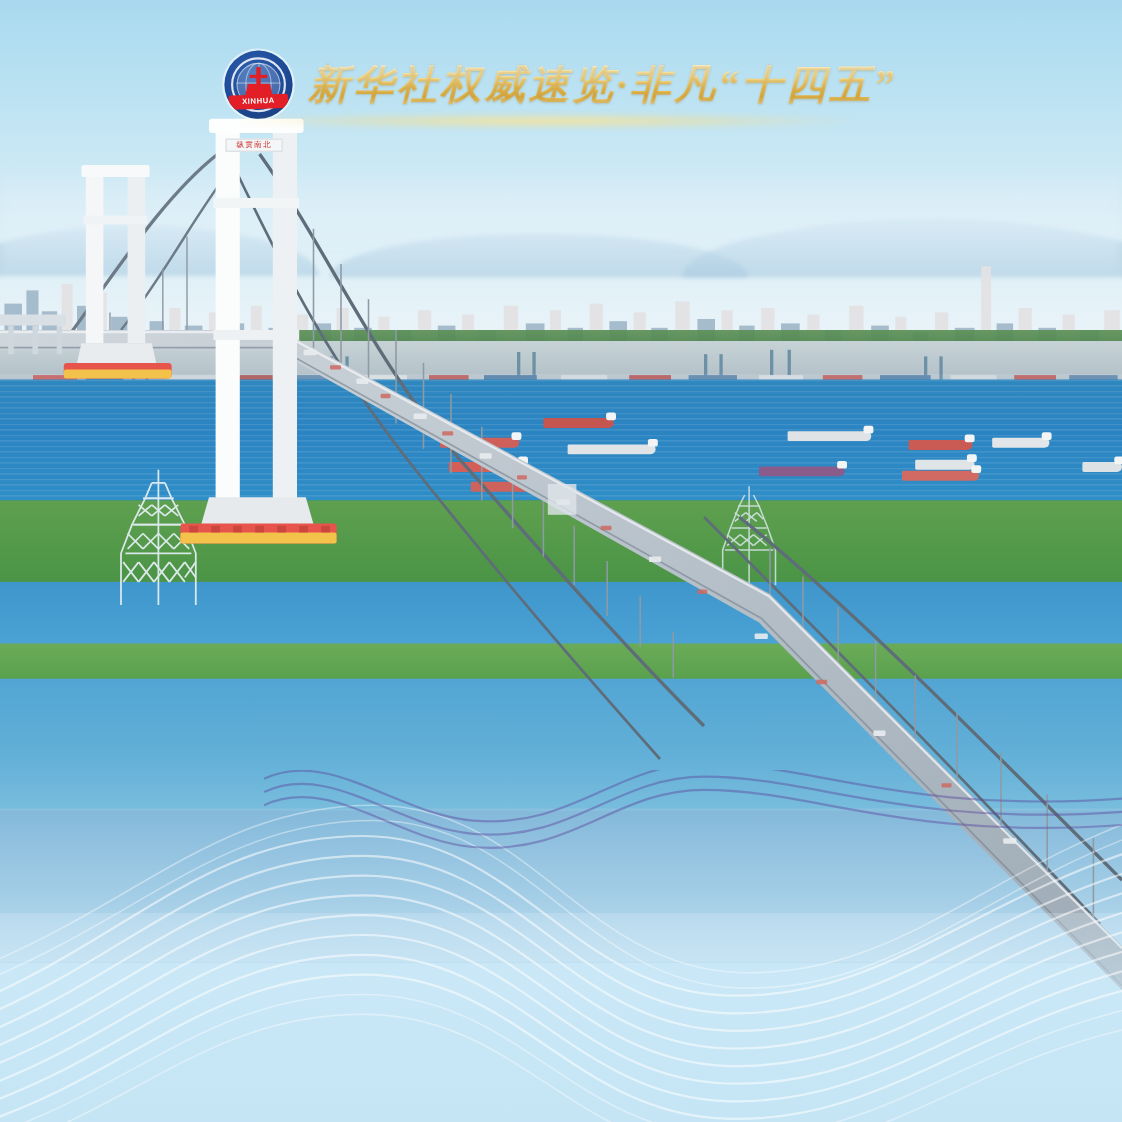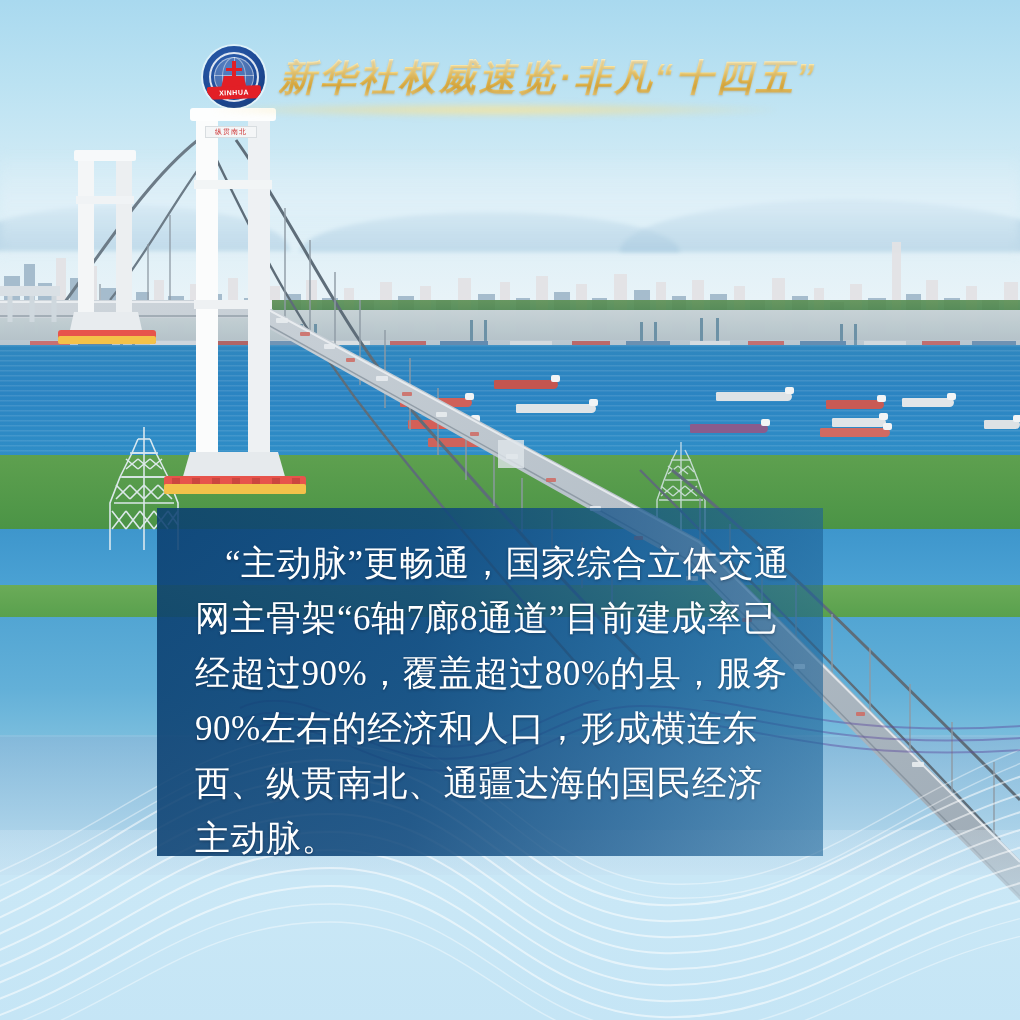--- a/index.html
+++ b/index.html
@@ -131,21 +131,21 @@
     background:#e21f26;border-radius:2px;
     display:flex;align-items:center;justify-content:center;
     transform:rotate(-2deg);
   }
   .logo .band span{
     color:#fff;font-size:7px;letter-spacing:.5px;
     font-family:"Liberation Sans",sans-serif;font-weight:700;
   }
   .title{
     font-size:37px;line-height:1;white-space:nowrap;
-    font-family:Liberation Sans, sans-serif;
+    font-family:Liberation Serif, serif;
     font-weight:700;font-style:italic;
     letter-spacing:3px;
     background:linear-gradient(180deg,#fff6cf 0%,#ffe79a 30%,#f0c65c 58%,#e8b949 78%,#f7dc92 100%);
     -webkit-background-clip:text;background-clip:text;
     color:transparent;-webkit-text-fill-color:transparent;
     text-shadow:0 1px 2px rgba(140,95,20,.25);
   }
   .goldstreak{
     position:absolute;left:215px;top:104px;width:560px;height:12px;
     background:radial-gradient(ellipse at center,rgba(255,232,150,.95) 0%,rgba(250,220,130,.45) 40%,rgba(255,255,255,0) 75%);
@@ -525,17 +525,14 @@
       <div class="tcross"></div>
       <div class="tbase"></div>
       <div class="band">
         <span>XINHUA</span>
       </div>
     </div>
     <div class="title">新华社权威速览·非凡“十四五”</div>
   </div>
   <div class="goldstreak"></div>
 
-  <div class="panel">
-    <p>“主动脉”更畅通，国家综合立体交通网主骨架“6轴7廊8通道”目前建成率已经超过90%，覆盖超过80%的县，服务90%左右的经济和人口，形成横连东西、纵贯南北、通疆达海的国民经济主动脉。</p>
-  </div>
 
 </div>
 
 </body></html>

